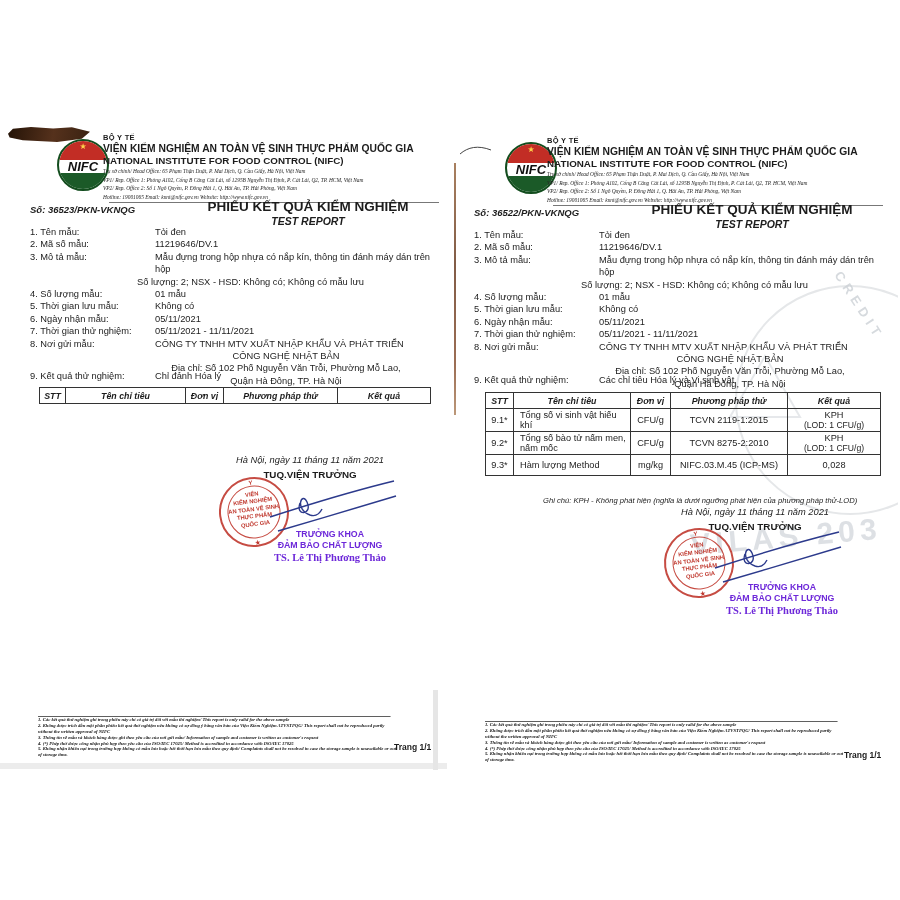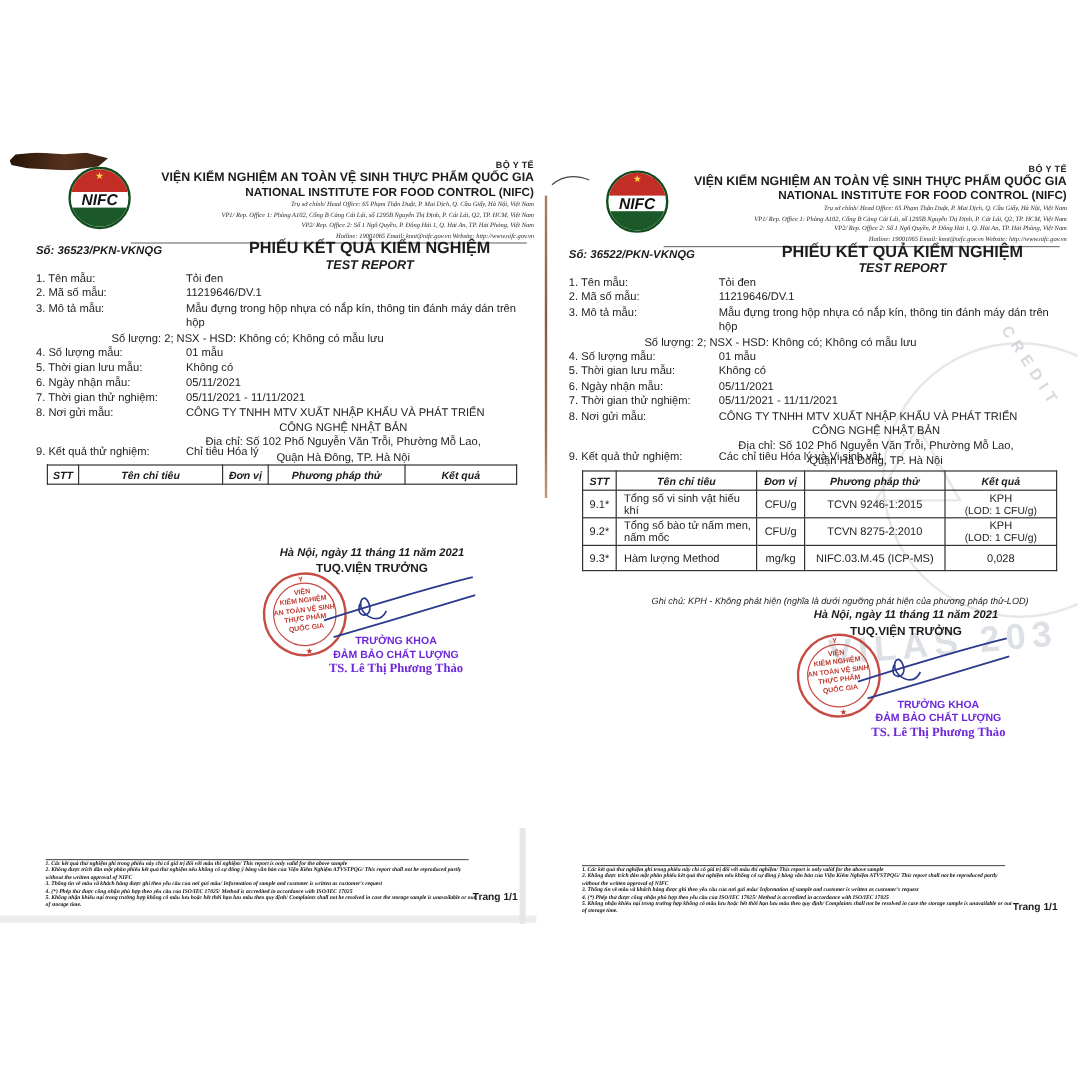--- a/index.html
+++ b/index.html
@@ -14,21 +14,21 @@
   .smudge { position:absolute; left:8px; top:127px; width:82px; height:15px; z-index:5;
             background:linear-gradient(100deg,#241307,#55311c 55%,#3a2212);
             clip-path:polygon(0% 45%,6% 12%,28% 0%,55% 10%,78% 2%,100% 32%,90% 78%,60% 100%,18% 88%,2% 70%); }
   .spine { position:absolute; left:454px; top:163px; width:2px; height:252px; z-index:5;
            background:linear-gradient(#9a6a44,#6b3f26 40%,#8a5436 80%,#b08662); opacity:.85; }
   .edge-strip-h { position:absolute; left:0; top:763px; width:447px; height:6px; background:#ececec; z-index:1; }
   .edge-strip-v { position:absolute; left:433px; top:690px; width:5px; height:80px; background:#e6e6e6; z-index:1; }
   .pen-mark { position:absolute; left:458px; top:143px; z-index:5; }
 
   
-  .hdr-text { position:absolute; left:95px; top:8px; width:342px; text-align:right; z-index:2; }
+  .hdr-text { position:absolute; left:95px; top:8px; width:342px; text-align:left; z-index:2; }
   .ministry { font-size:7.5px; font-weight:bold; letter-spacing:.3px; }
   .inst-vi { font-size:10.3px; font-weight:bold; margin-top:1px; }
   .inst-en { font-size:9.8px; font-weight:bold; margin-top:1px; }
   .addr { font-family:"Liberation Serif", serif; font-style:italic; font-size:5.4px; line-height:6.6px; color:#222; margin-top:2px; }
   .hdr-rule { border:none; border-top:1px solid #777; width:330px; margin:2px auto 0 auto; }
 
   .logo { position:absolute; width:52px; height:52px; border-radius:50%; overflow:hidden;
           border:2px solid #134d1e; background:#fff; z-index:2; }
   #doc-left  .logo { left:49px; top:14px; }
   #doc-right .logo { left:53px; top:14px; }
@@ -42,21 +42,21 @@
   .so-line { position:absolute; left:22px; top:79px; font-size:9.5px; font-weight:bold; font-style:italic; z-index:2; }
   .title-block { position:absolute; left:150px; top:74px; width:300px; text-align:center; z-index:2; }
   .title { font-size:13.5px; font-weight:bold; }
   .subtitle { font-size:10.5px; font-weight:bold; font-style:italic; margin-top:1px; }
 
   
   .fields { position:absolute; left:22px; top:101px; width:410px; font-size:9.3px; line-height:12.4px; z-index:2; }
   .frow { display:flex; }
   .flabel { width:125px; flex:none; }
   .fvalue { width:282px; }
-  .fcont  { margin-left:63px; width:282px; }
+  .fcont  { margin-left:107px; width:282px; }
   .fcenter { margin-left:125px; width:262px; text-align:center; }
 
   .results-line { position:absolute; left:22px; font-size:9.3px; z-index:2; }
   #doc-left  .results-line { top:246px; }
   #doc-right .results-line { top:247px; }
   .results-line .flabel { font-weight:normal; }
 
   
   table { border-collapse:collapse; table-layout:fixed; position:absolute; z-index:2; background:transparent; }
   #doc-left  table { left:31px; top:262px; width:391px; }
@@ -64,21 +64,21 @@
   th,td { border:1px solid #333; padding:1px 2px; font-size:9.2px; overflow:hidden; }
   th { font-style:italic; font-weight:bold; font-size:8.8px; height:16px; }
   td { text-align:center; }
   td.cname { text-align:left; padding-left:6px; }
   #doc-left td { height:36px; }
   #doc-right td { height:21px; }
   .lod { font-size:8.6px; }
 
   .note-line { position:absolute; left:48px; top:368px; font-size:7.6px; font-style:italic; z-index:2; width:380px;margin-left:43px; }
 
-  .sig-date { position:absolute; width:300px; text-align:center; font-size:9.3px; font-weight:bold; font-style:italic; z-index:2; }
+  .sig-date { position:absolute; width:300px; text-align:center; font-size:9.3px; font-weight:normal; font-style:italic; z-index:2; }
   #doc-left  .sig-date { left:152px; top:330px; }
   #doc-right .sig-date { left:153px; top:379px; }
   .sig-auth { position:absolute; width:300px; text-align:center; font-size:9.8px; font-weight:bold; z-index:2; }
   #doc-left  .sig-auth { left:152px; top:344px; }
   #doc-right .sig-auth { left:153px; top:393px; }
 
   .stamp { position:absolute; width:72px; height:72px; transform:rotate(-7deg); z-index:3; }
   #doc-left  .stamp { left:210px; top:351px; }
   #doc-right .stamp { left:211px; top:399px; }
   .stamp svg { position:absolute; left:0; top:0; }
@@ -184,21 +184,21 @@
           <span class="flabel">8. Nơi gửi mẫu:</span>
           <span class="fvalue">CÔNG TY TNHH MTV XUẤT NHẬP KHẨU VÀ PHÁT TRIỂN</span>
         </div>
       <div class="fcenter">CÔNG NGHỆ NHẬT BẢN</div>
       <div class="fcenter">Địa chỉ: Số 102 Phố Nguyễn Văn Trỗi, Phường Mỗ Lao,</div>
       <div class="fcenter">Quận Hà Đông, TP. Hà Nội</div>
     </div>
 
     <div class="results-line frow">
       <span class="flabel">9. Kết quả thử nghiệm:</span>
-      <span class="fvalue">Chỉ tiêu Hóa lý</span>
+      <span class="fvalue">Chỉ đánh Hóa lý</span>
     </div>
 
     <table>
       <colgroup>
           <col style="width:26px">
           <col style="width:120px">
           <col style="width:38px">
           <col style="width:114px">
           <col style="width:93px">
         </colgroup>
@@ -343,21 +343,21 @@
         <th>STT</th>
         <th>Tên chỉ tiêu</th>
         <th>Đơn vị</th>
         <th>Phương pháp thử</th>
         <th>Kết quả</th>
       </tr>
       <tr>
         <td>9.1*</td>
         <td class="cname">Tổng số vi sinh vật hiếu khí</td>
         <td>CFU/g</td>
-        <td>TCVN 9246-1:2015</td>
+        <td>TCVN 2119-1:2015</td>
         <td>
               <div>KPH</div>
               <div class="lod">(LOD: 1 CFU/g)</div>
             </td>
       </tr>
       <tr>
         <td>9.2*</td>
         <td class="cname">
               <div>Tổng số bào tử nấm men,</div>
               <div>nấm mốc</div>

